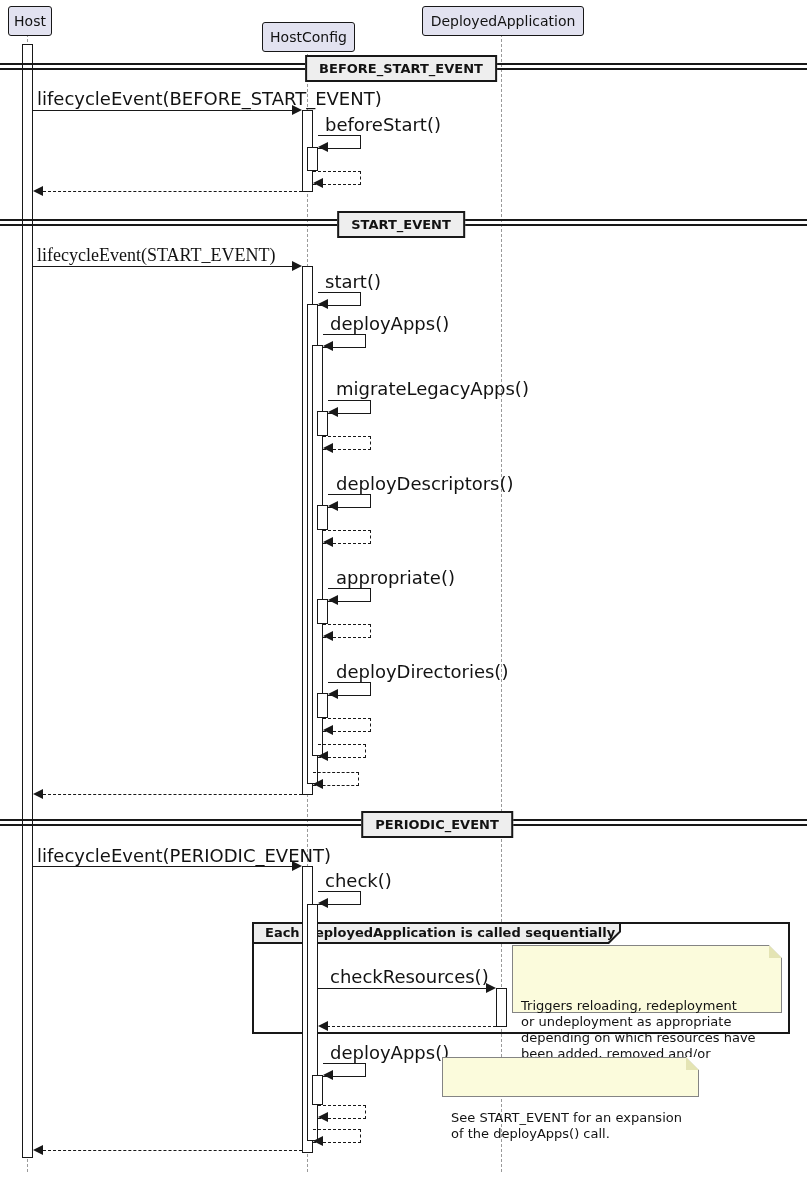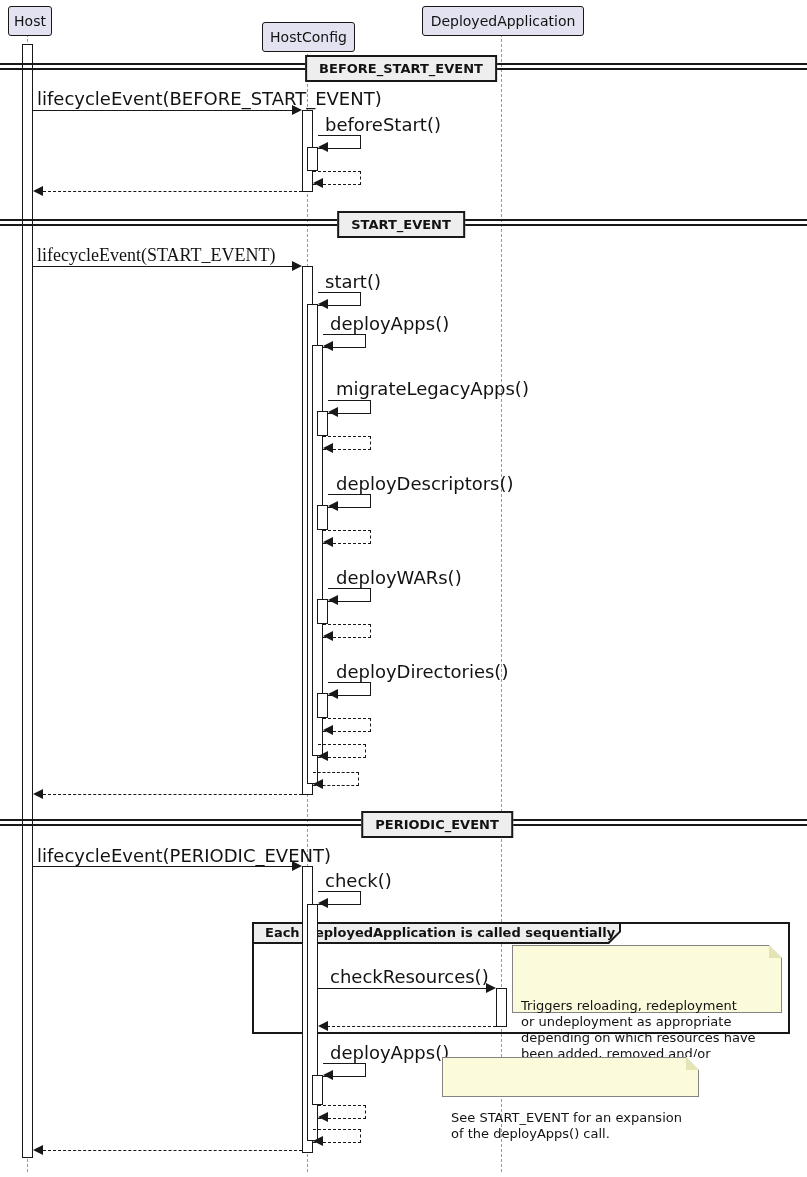--- a/index.html
+++ b/index.html
@@ -124,21 +124,21 @@
   <div class="ah-l" style="left:328px;top:407px;"></div>
   <div class="selfret" style="left:323px;top:436px;width:47px;"></div>
   <div class="ah-l" style="left:323px;top:443px;"></div>
 
   <div class="mlabel" style="left:336px;top:477px;">deployDescriptors()</div>
   <div class="selfcall" style="left:328px;top:494px;width:42px;"></div>
   <div class="ah-l" style="left:328px;top:501px;"></div>
   <div class="selfret" style="left:323px;top:530px;width:47px;"></div>
   <div class="ah-l" style="left:323px;top:537px;"></div>
 
-  <div class="mlabel" style="left:336px;top:571px;">deployWARs()</div>
+  <div class="mlabel" style="left:336px;top:571px;">appropriate()</div>
   <div class="selfcall" style="left:328px;top:588px;width:42px;"></div>
   <div class="ah-l" style="left:328px;top:595px;"></div>
   <div class="selfret" style="left:323px;top:624px;width:47px;"></div>
   <div class="ah-l" style="left:323px;top:631px;"></div>
 
   <div class="mlabel" style="left:336px;top:665px;">deployDirectories()</div>
   <div class="selfcall" style="left:328px;top:682px;width:42px;"></div>
   <div class="ah-l" style="left:328px;top:689px;"></div>
   <div class="selfret" style="left:323px;top:718px;width:47px;"></div>
   <div class="ah-l" style="left:323px;top:725px;"></div>

